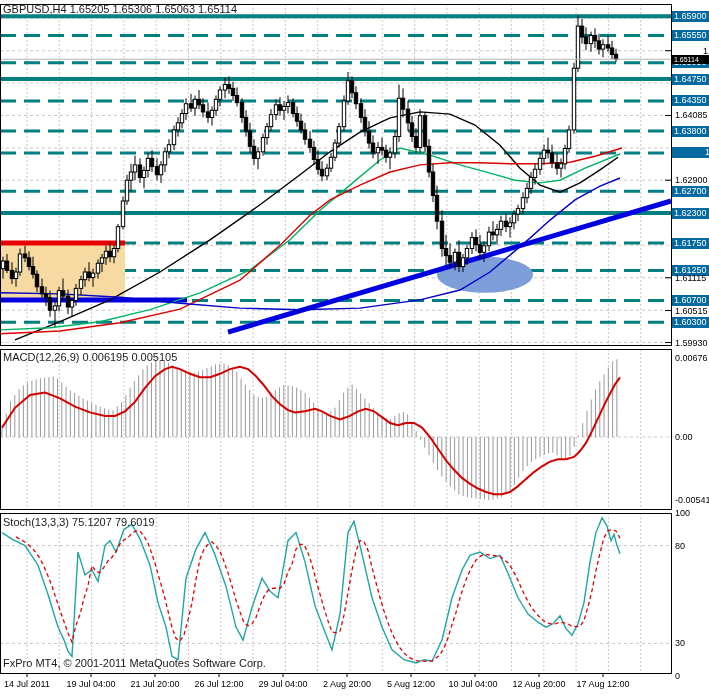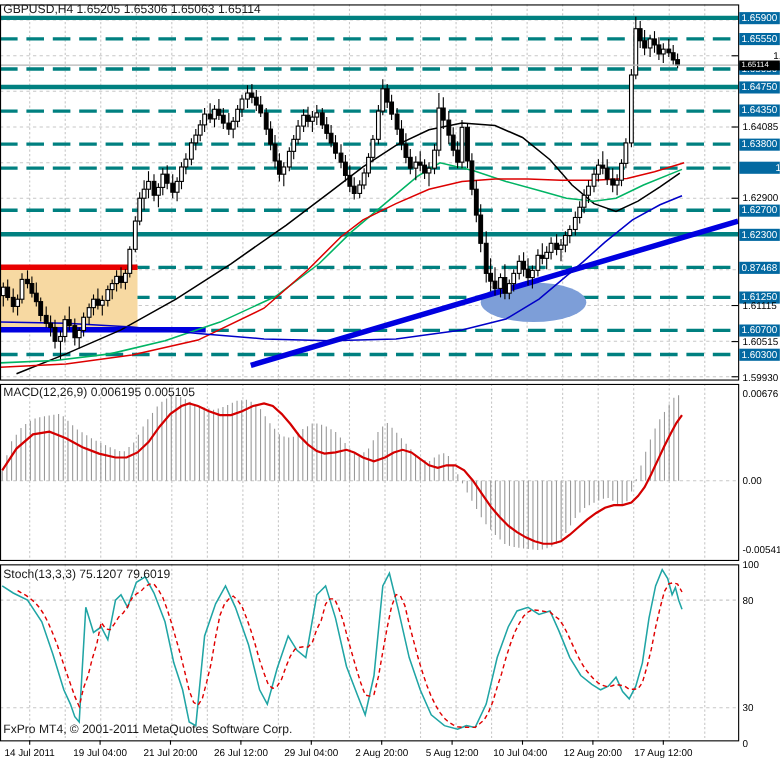--- a/index.html
+++ b/index.html
@@ -586,21 +586,21 @@
   <div id="labels">
       <div class="pbadge" style="top: 10.7787px;">1.65900</div>
       <div class="pbadge" style="top: 29.9044px;">1.65550</div>
       <div class="pbadge" style="top: 57.2268px;">1.65050</div>
       <div class="pbadge" style="top: 73.6202px;">1.64750</div>
       <div class="pbadge" style="top: 95.4781px;">1.64350</div>
       <div class="pbadge" style="top: 125.533px;">1.63800</div>
       <div class="pbadge" style="top: 147.391px; padding-left: 33px;">1.63400</div>
       <div class="pbadge" style="top: 185.642px;">1.62700</div>
       <div class="pbadge" style="top: 207.5px;">1.62300</div>
-      <div class="pbadge" style="top: 237.555px;">0.87468</div>
+      <div class="pbadge" style="top: 237.555px;">1.61750</div>
       <div class="pbadge" style="top: 264.877px;">1.61250</div>
       <div class="pbadge" style="top: 294.932px;">1.60700</div>
       <div class="pbadge" style="top: 316.79px;">1.60300</div>
       <div class="plabel" style="top: 45.7049px; margin-left: 28px;">1.65270</div>
       <div class="plabel" style="top: 110.459px;">1.64085</div>
       <div class="plabel" style="top: 175.213px;">1.62900</div>
       <div class="plabel" style="top: 272.754px;">1.61115</div>
       <div class="plabel" style="top: 305.541px;">1.60515</div>
       <div class="plabel" style="top: 337.508px;">1.59930</div>
       <div class="ilabel" style="top: 352.908px;">0.00676</div>

